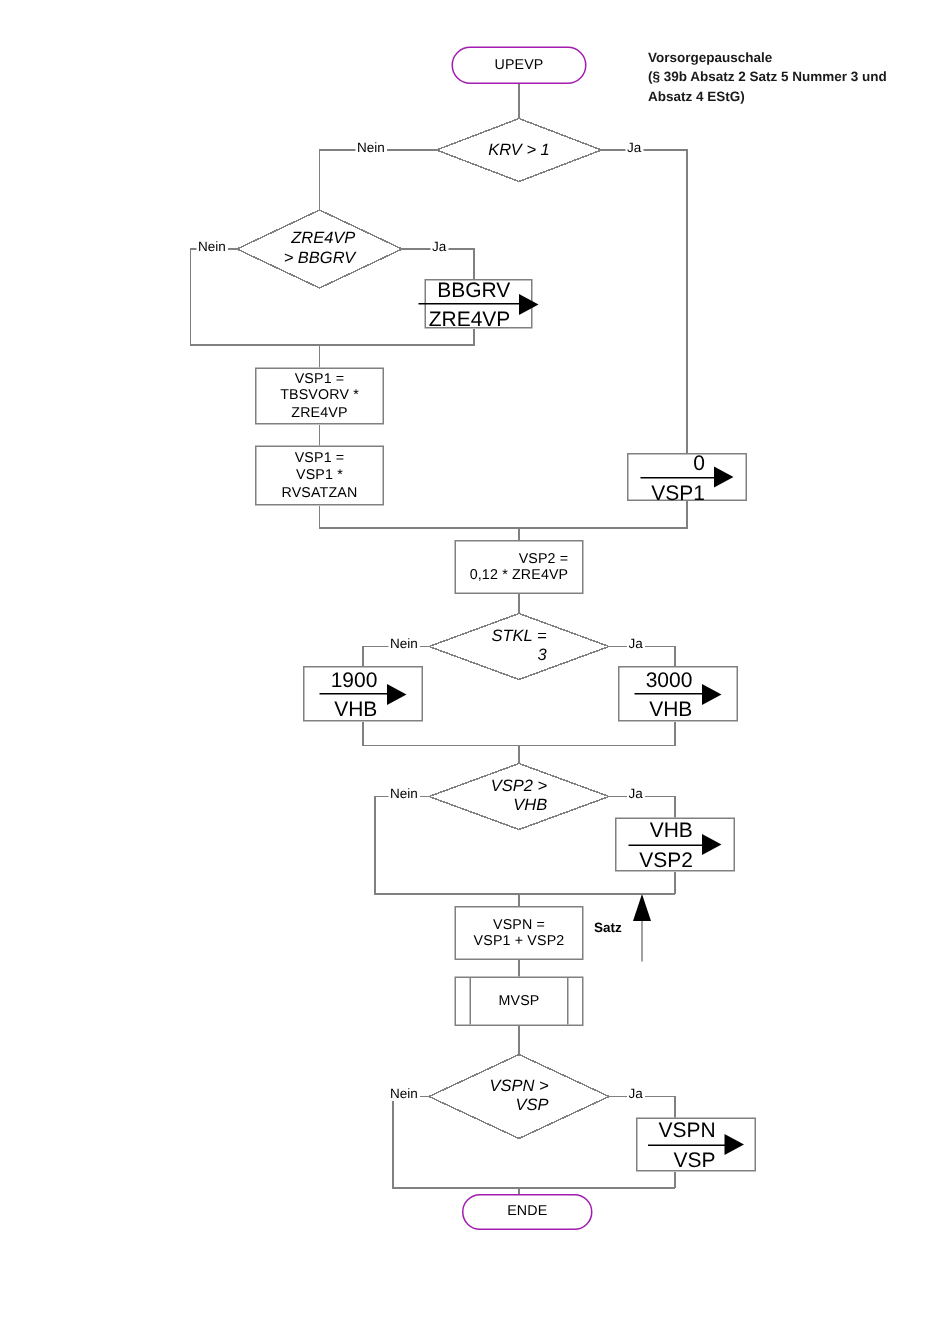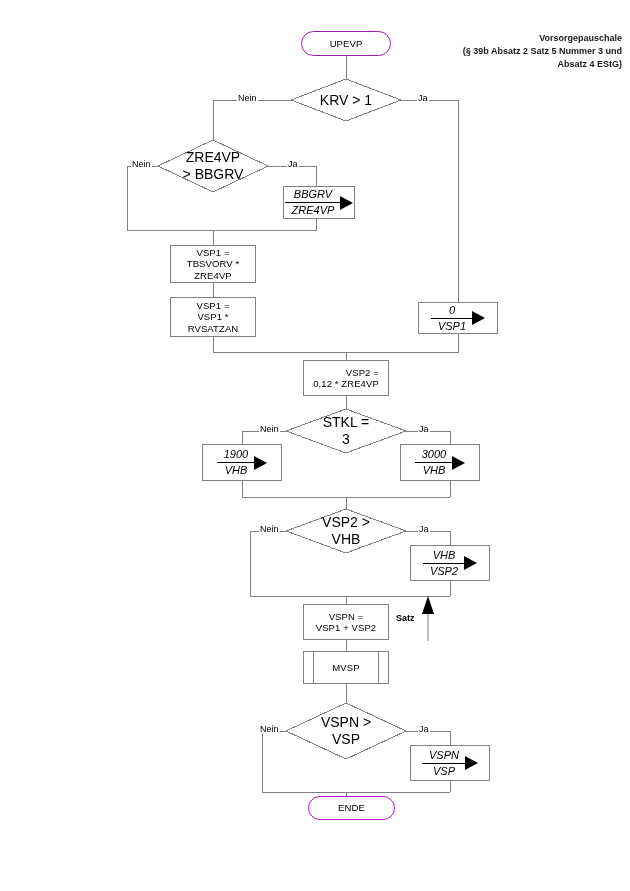--- a/index.html
+++ b/index.html
@@ -17,33 +17,33 @@
 
   .terminator{border:1px solid #a21caf;border-radius:14px;}
   .process{border:1px solid #808080;}
   .subroutine{border:1px solid #808080;}
   .subroutine:before,.subroutine:after{
     content:"";position:absolute;top:0;bottom:0;width:0;border-left:1px solid #808080;}
   .subroutine:before{left:9px;}
   .subroutine:after{right:9px;}
 
   .assign{border:1px solid #808080;}
-  .assign .frac{position:relative;display:inline-block;text-align:center;
-                padding:0 0 0 0;font-size:11px;line-height:1.15;font-style:italic;}
+  .assign .frac{position:relative;display:inline-block;text-align:right;
+                padding:0 0 0 0;font-size:14px;line-height:1.15;}
   .assign .frac .num{display:block;border-bottom:1px solid #000;padding:0 7px 1px 7px;}
   .assign .frac .den{display:block;padding:1px 7px 0 7px;}
   .assign .arrow{display:inline-block;width:0;height:0;vertical-align:middle;
                  border-top:7px solid transparent;border-bottom:7px solid transparent;
                  border-left:13px solid #000;margin-left:-1px;position:relative;top:0px;}
   .assign .inner{display:flex;align-items:center;justify-content:center;}
 
   .diamond{position:absolute;}
   .diamond .label{position:absolute;left:0;top:0;width:100%;height:100%;
                   display:flex;align-items:center;justify-content:center;
-                  font-size:14px;line-height:1.18;white-space:pre-line;text-align:center;}
+                  font-size:11px;line-height:1.18;white-space:pre-line;text-align:right;font-style:italic;}
 
   .edgelabel{position:absolute;font-size:9px;background:#ffffff;padding:0 1px;}
 
   .caption{position:absolute;font-size:9px;line-height:1.45;white-space:pre-line;
            font-weight:bold;color:#1a1a1a;}
 
   .eurolabel{position:absolute;font-size:9px;font-weight:bold;}
 </style>
 </head>
 <body>
@@ -107,21 +107,21 @@
       <path d="M450,781 L450,792"></path>
       <path d="M346,792 L346,803"></path>
     </g>
 
     <g>
       <line x1="428" y1="641" x2="428" y2="608" stroke="#808080" stroke-width="1"></line>
       <polygon points="428,596 422,614 434,614" fill="#000000"></polygon>
     </g>
   </svg>
 
-  <div class="caption" style="left:432px;top:32px;width:190px;text-align:right;">Vorsorgepauschale
+  <div class="caption" style="left:432px;top:32px;width:190px;">Vorsorgepauschale
 (§ 39b Absatz 2 Satz 5 Nummer 3 und
 Absatz 4 EStG)</div>
 
   <div class="node terminator" style="left:301px;top:31px;width:90px;height:25px;">
     <span class="txt">UPEVP</span>
   </div>
 
   <div class="diamond" style="left:291px;top:79px;width:110px;height:42px;">
     <div class="label">KRV &gt; 1</div>
   </div>
@@ -180,21 +180,21 @@
   <div class="node assign" style="left:202px;top:444px;width:80px;height:37px;">
     <div class="inner">
       <span class="frac">
         <span class="num">1900</span>
         <span class="den">VHB</span>
       </span>
       <span class="arrow"></span>
     </div>
   </div>
 
-  <div class="node assign" style="left:400px;top:444px;width:80px;height:37px;">
+  <div class="node assign" style="left:412px;top:444px;width:80px;height:37px;">
     <div class="inner">
       <span class="frac">
         <span class="num">3000</span>
         <span class="den">VHB</span>
       </span>
       <span class="arrow"></span>
     </div>
   </div>
 
   <div class="diamond" style="left:286px;top:509px;width:120px;height:44px;">
@@ -225,21 +225,21 @@
     <span class="txt">MVSP</span>
   </div>
 
   <div class="diamond" style="left:286px;top:703px;width:120px;height:56px;">
     <div class="label">VSPN &gt;
 VSP</div>
   </div>
   <div class="edgelabel" style="left:259px;top:724px;">Nein</div>
   <div class="edgelabel" style="left:418px;top:724px;">Ja</div>
 
-  <div class="node assign" style="left:410px;top:745px;width:80px;height:36px;">
+  <div class="node assign" style="left:424px;top:745px;width:80px;height:36px;">
     <div class="inner">
       <span class="frac">
         <span class="num">VSPN</span>
         <span class="den">VSP</span>
       </span>
       <span class="arrow"></span>
     </div>
   </div>
 
   <div class="node terminator" style="left:308px;top:796px;width:87px;height:24px;">

